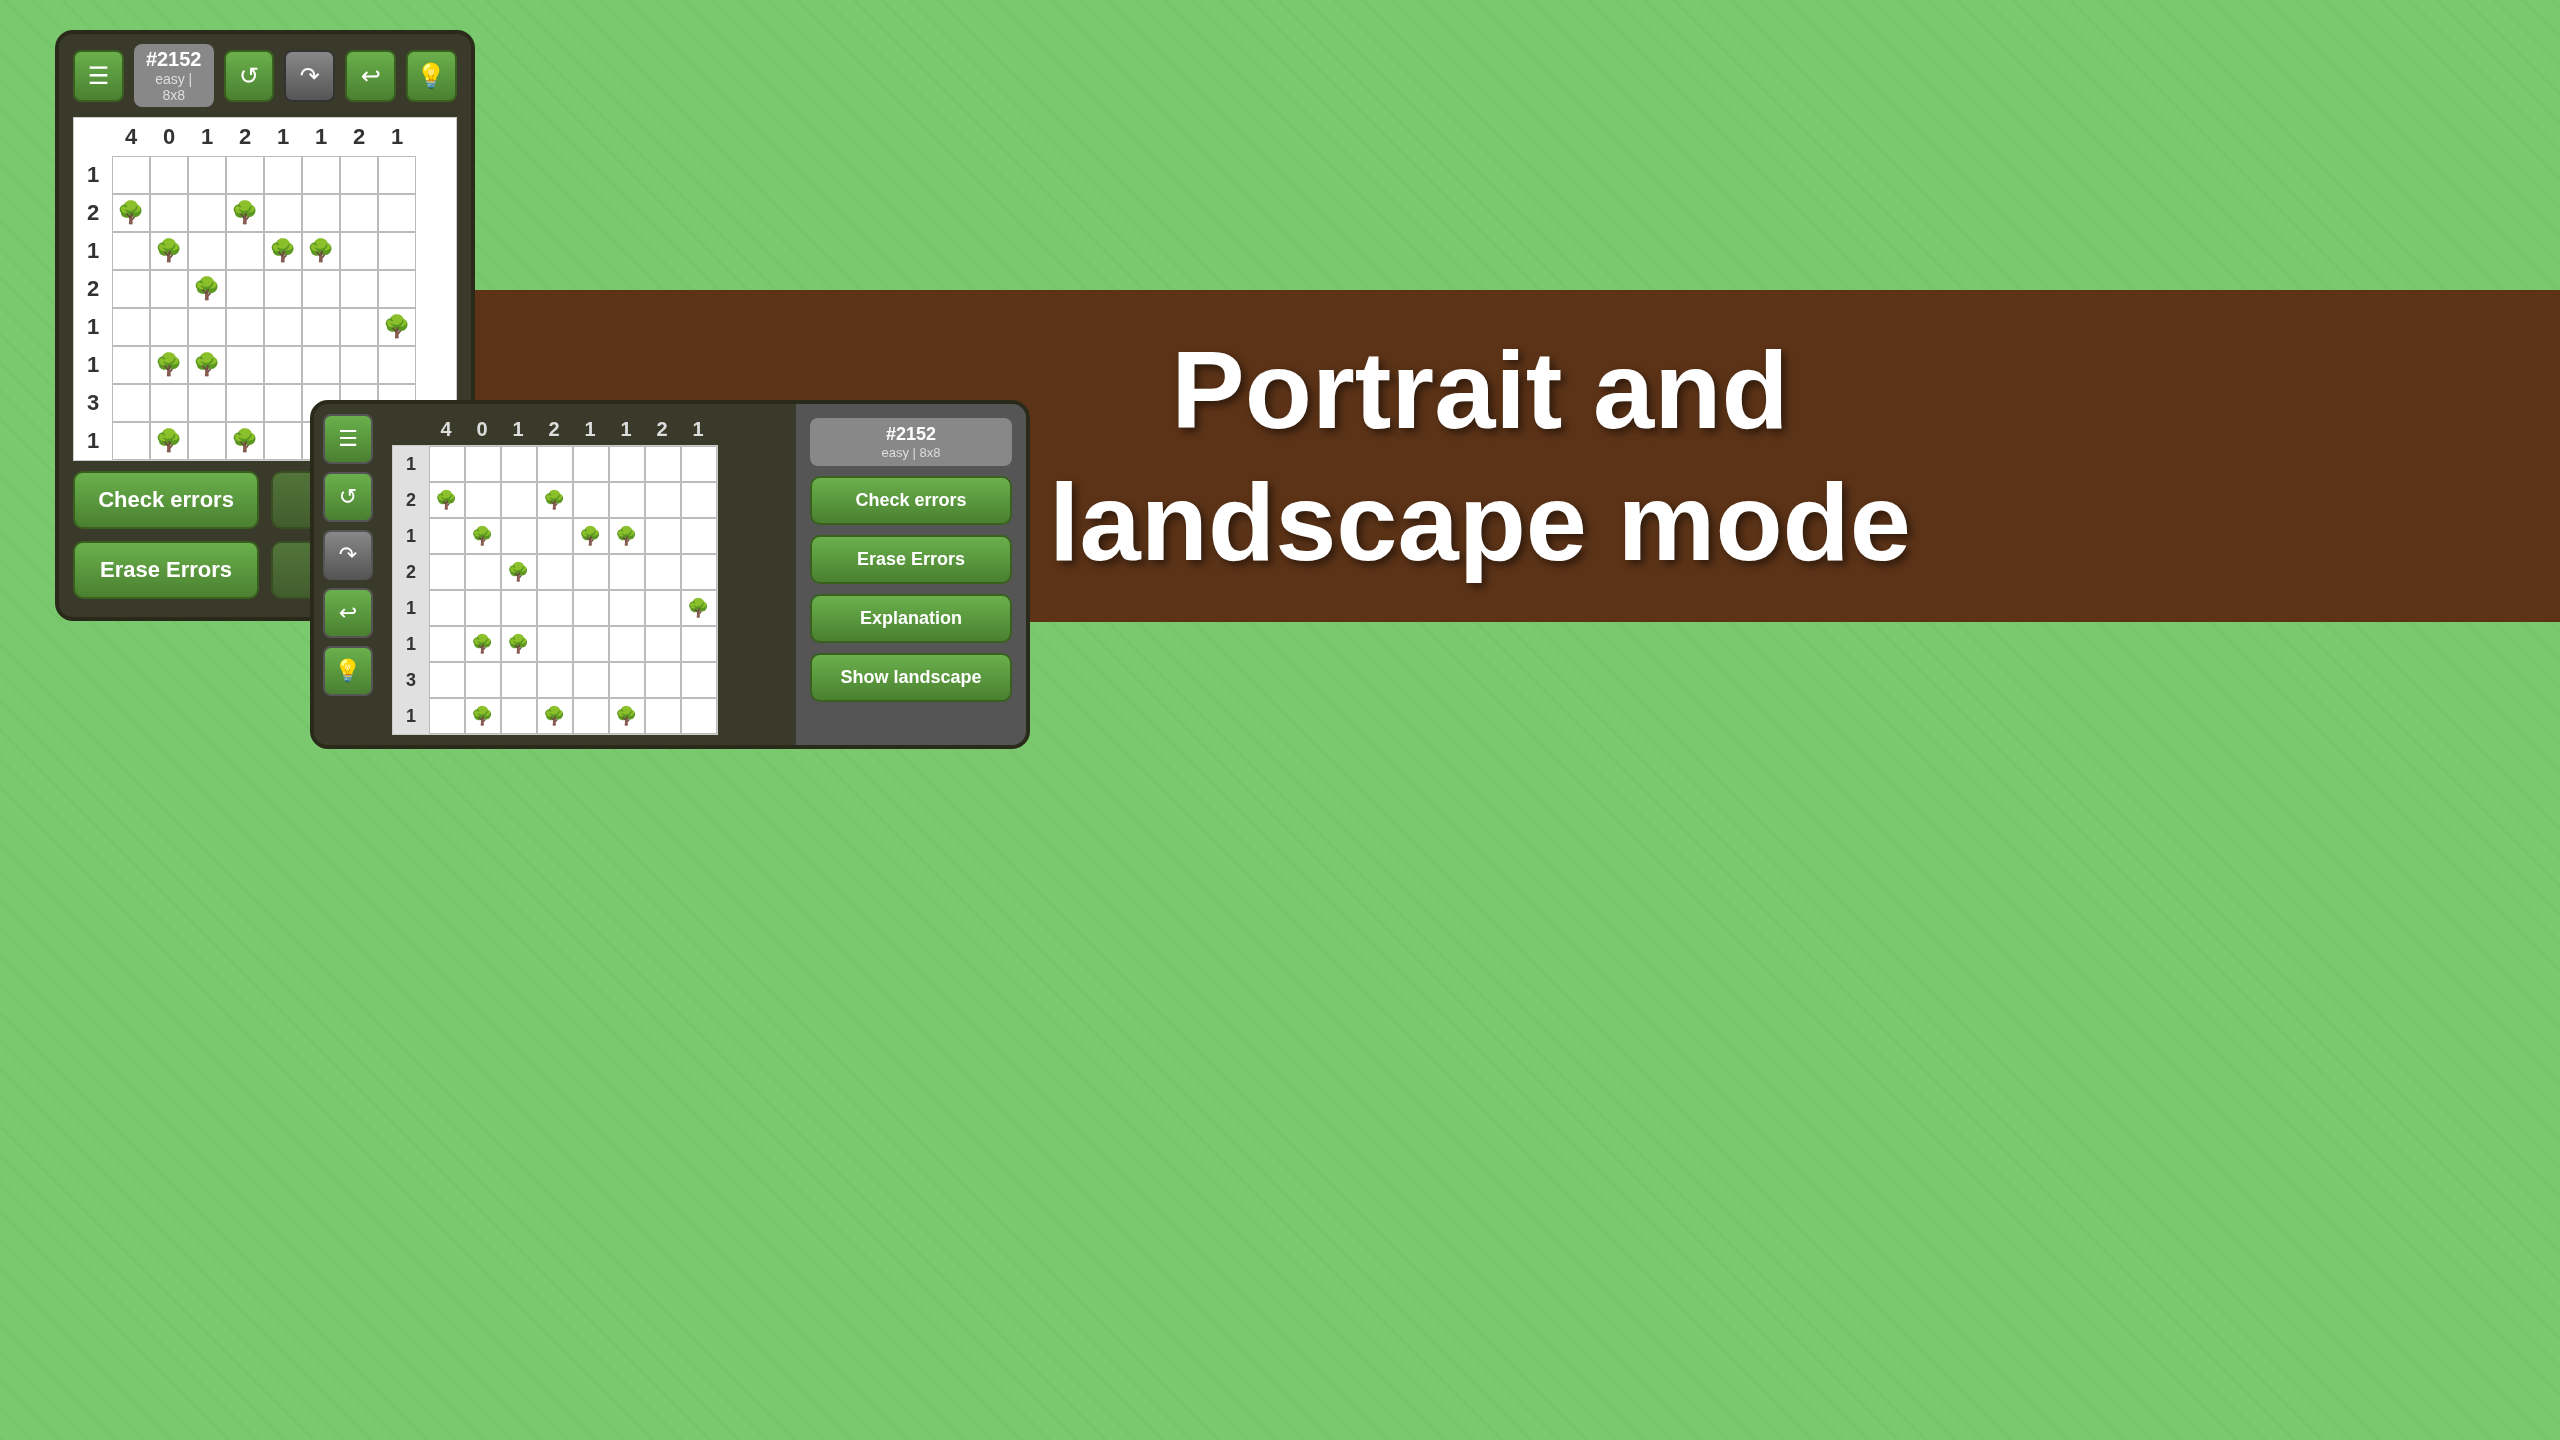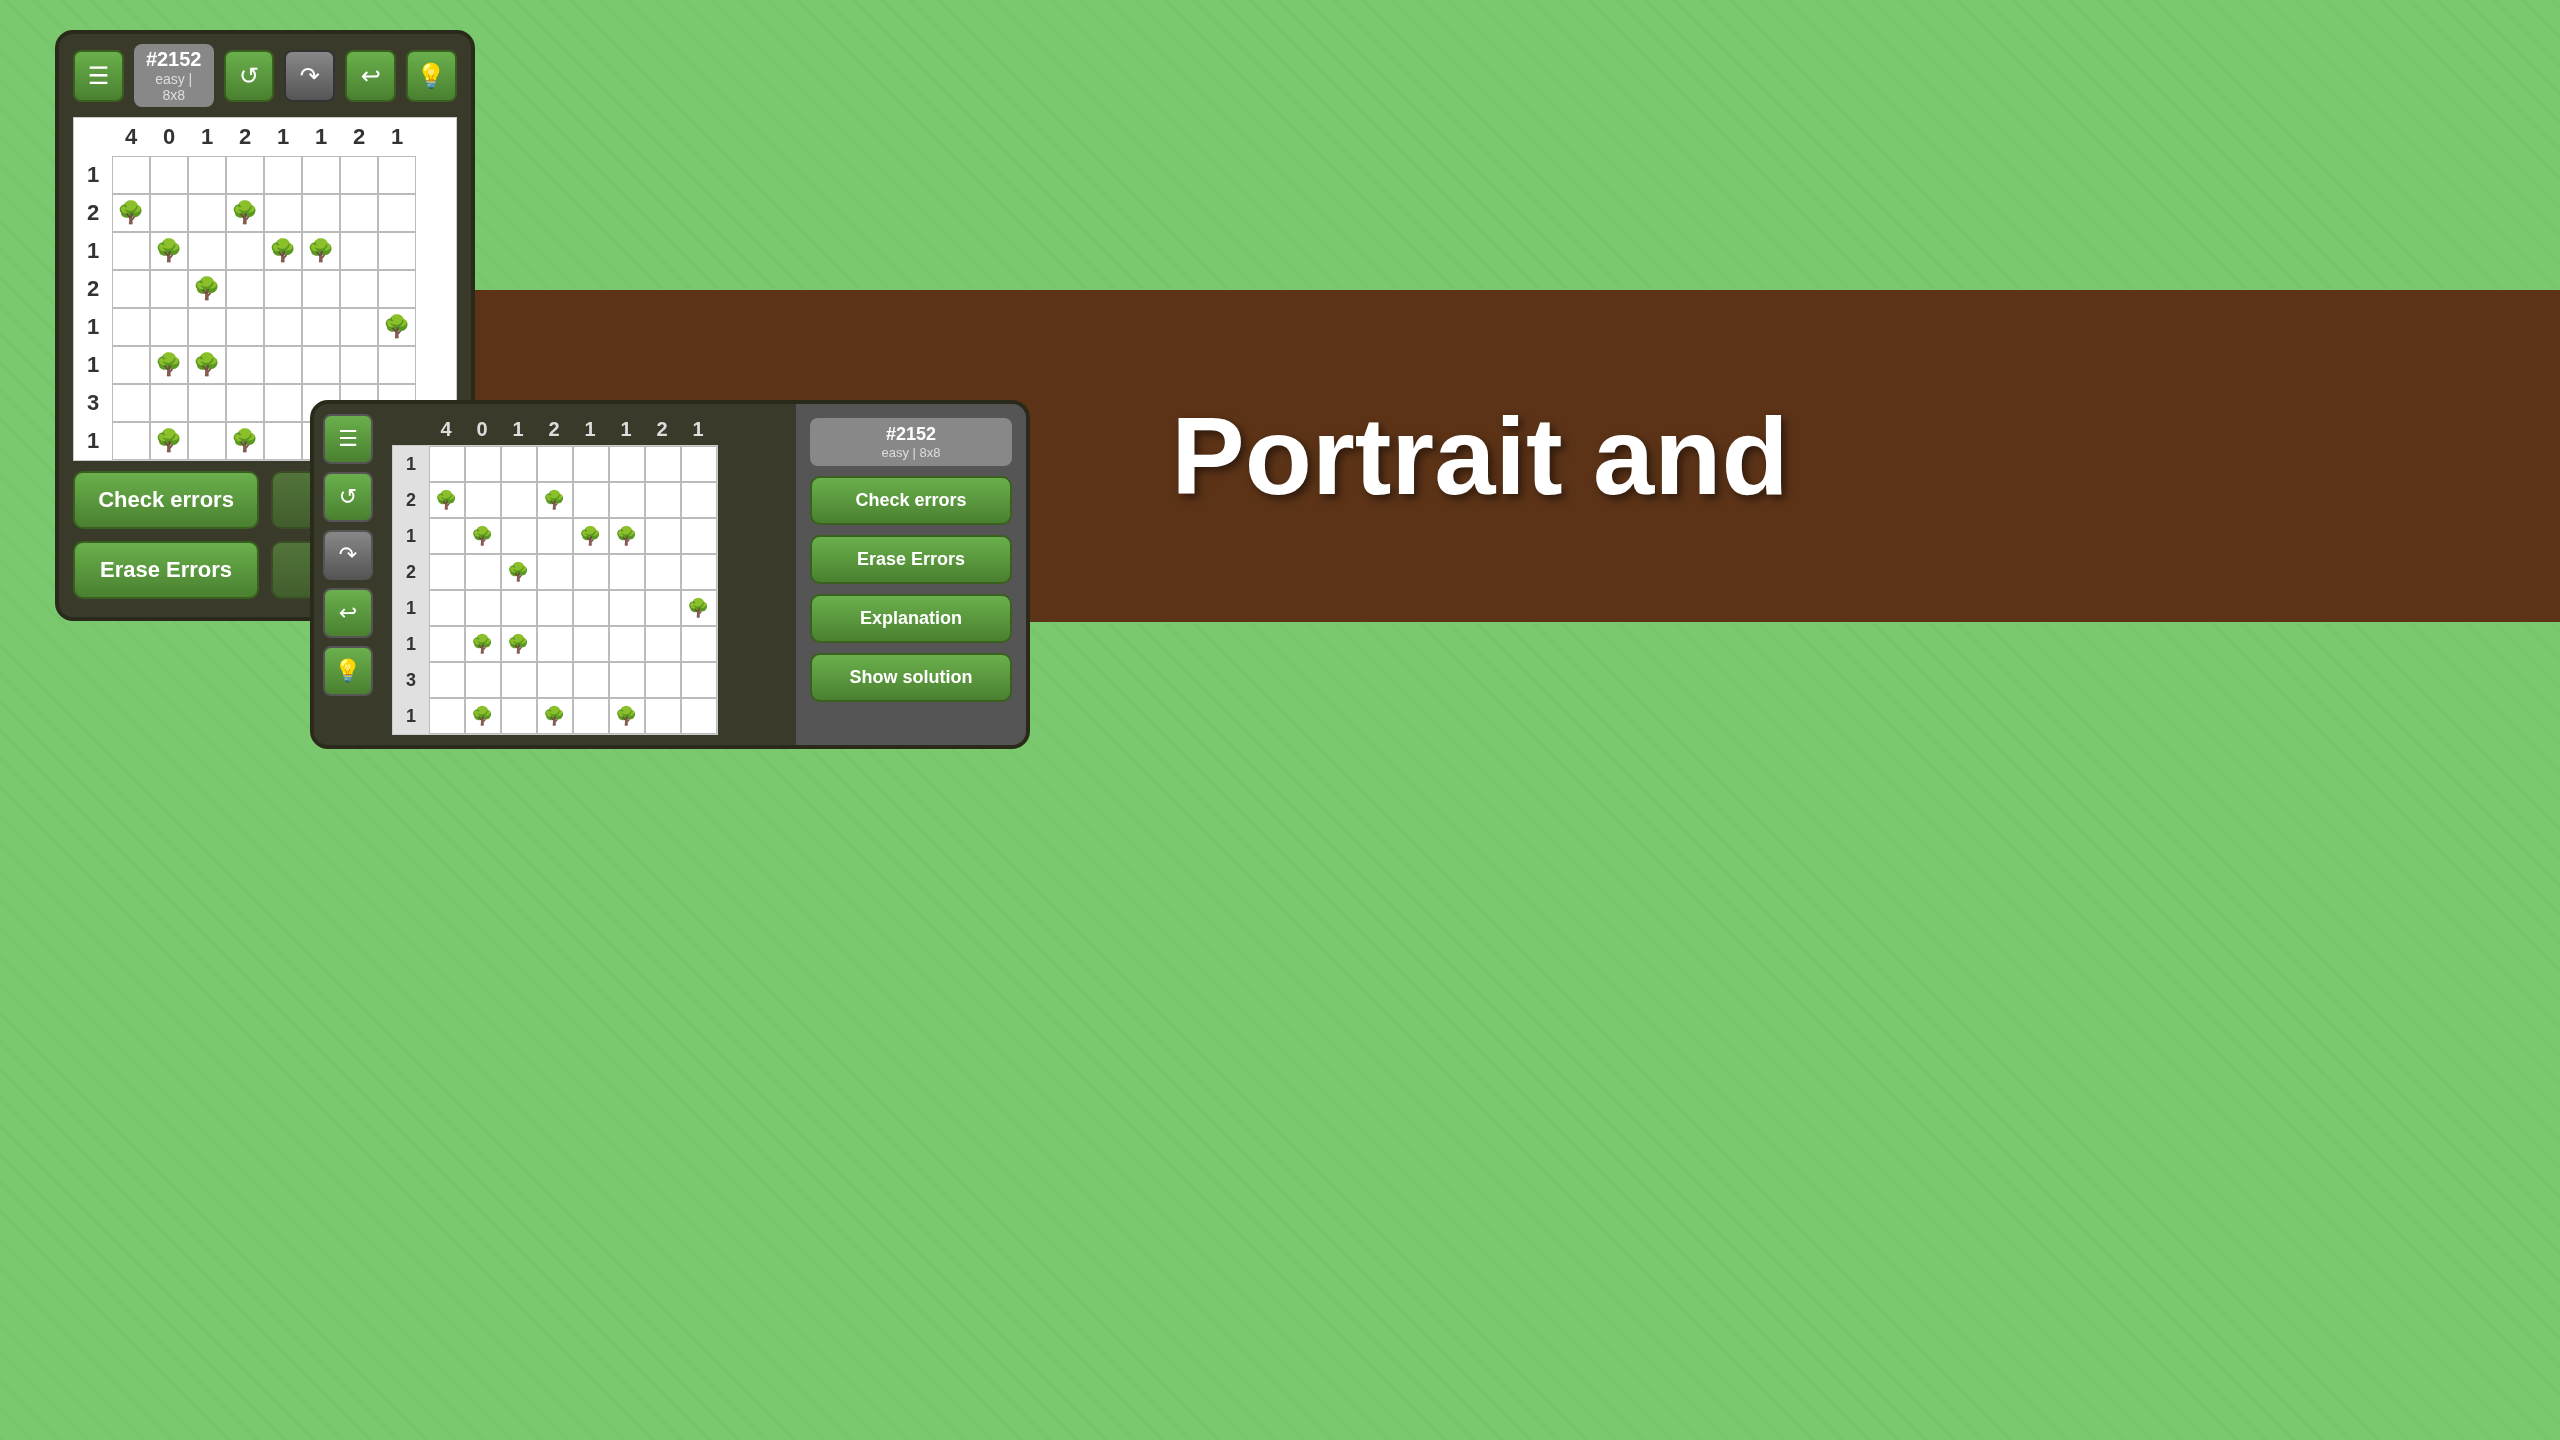--- a/index.html
+++ b/index.html
@@ -297,20 +297,21 @@
     }
   </style>
 </head>
 <body>
 
 <div class="bg"></div>
 
 <div class="brown-banner">
   <div class="banner-text">
     <span>Portrait and</span><br>
+    <span>landscape mode</span>
   </div>
 </div>
 
 <div class="portrait-panel">
   <div class="portrait-header">
     <div class="toolbar-btn btn-green">
       <span>☰</span>
     </div>
     <div class="puzzle-id-badge">
       <div class="pid">#2152</div>
@@ -581,15 +582,15 @@
   </div>
 
   <div class="landscape-right">
     <div class="right-puzzle-badge">
       <div class="pid">#2152</div>
       <div class="pinfo">easy | 8x8</div>
     </div>
     <div class="right-action-btn">Check errors</div>
     <div class="right-action-btn">Erase Errors</div>
     <div class="right-action-btn">Explanation</div>
-    <div class="right-action-btn">Show solution</div>
+    <div class="right-action-btn">Show landscape</div>
   </div>
 </div>
 
 </body></html>

